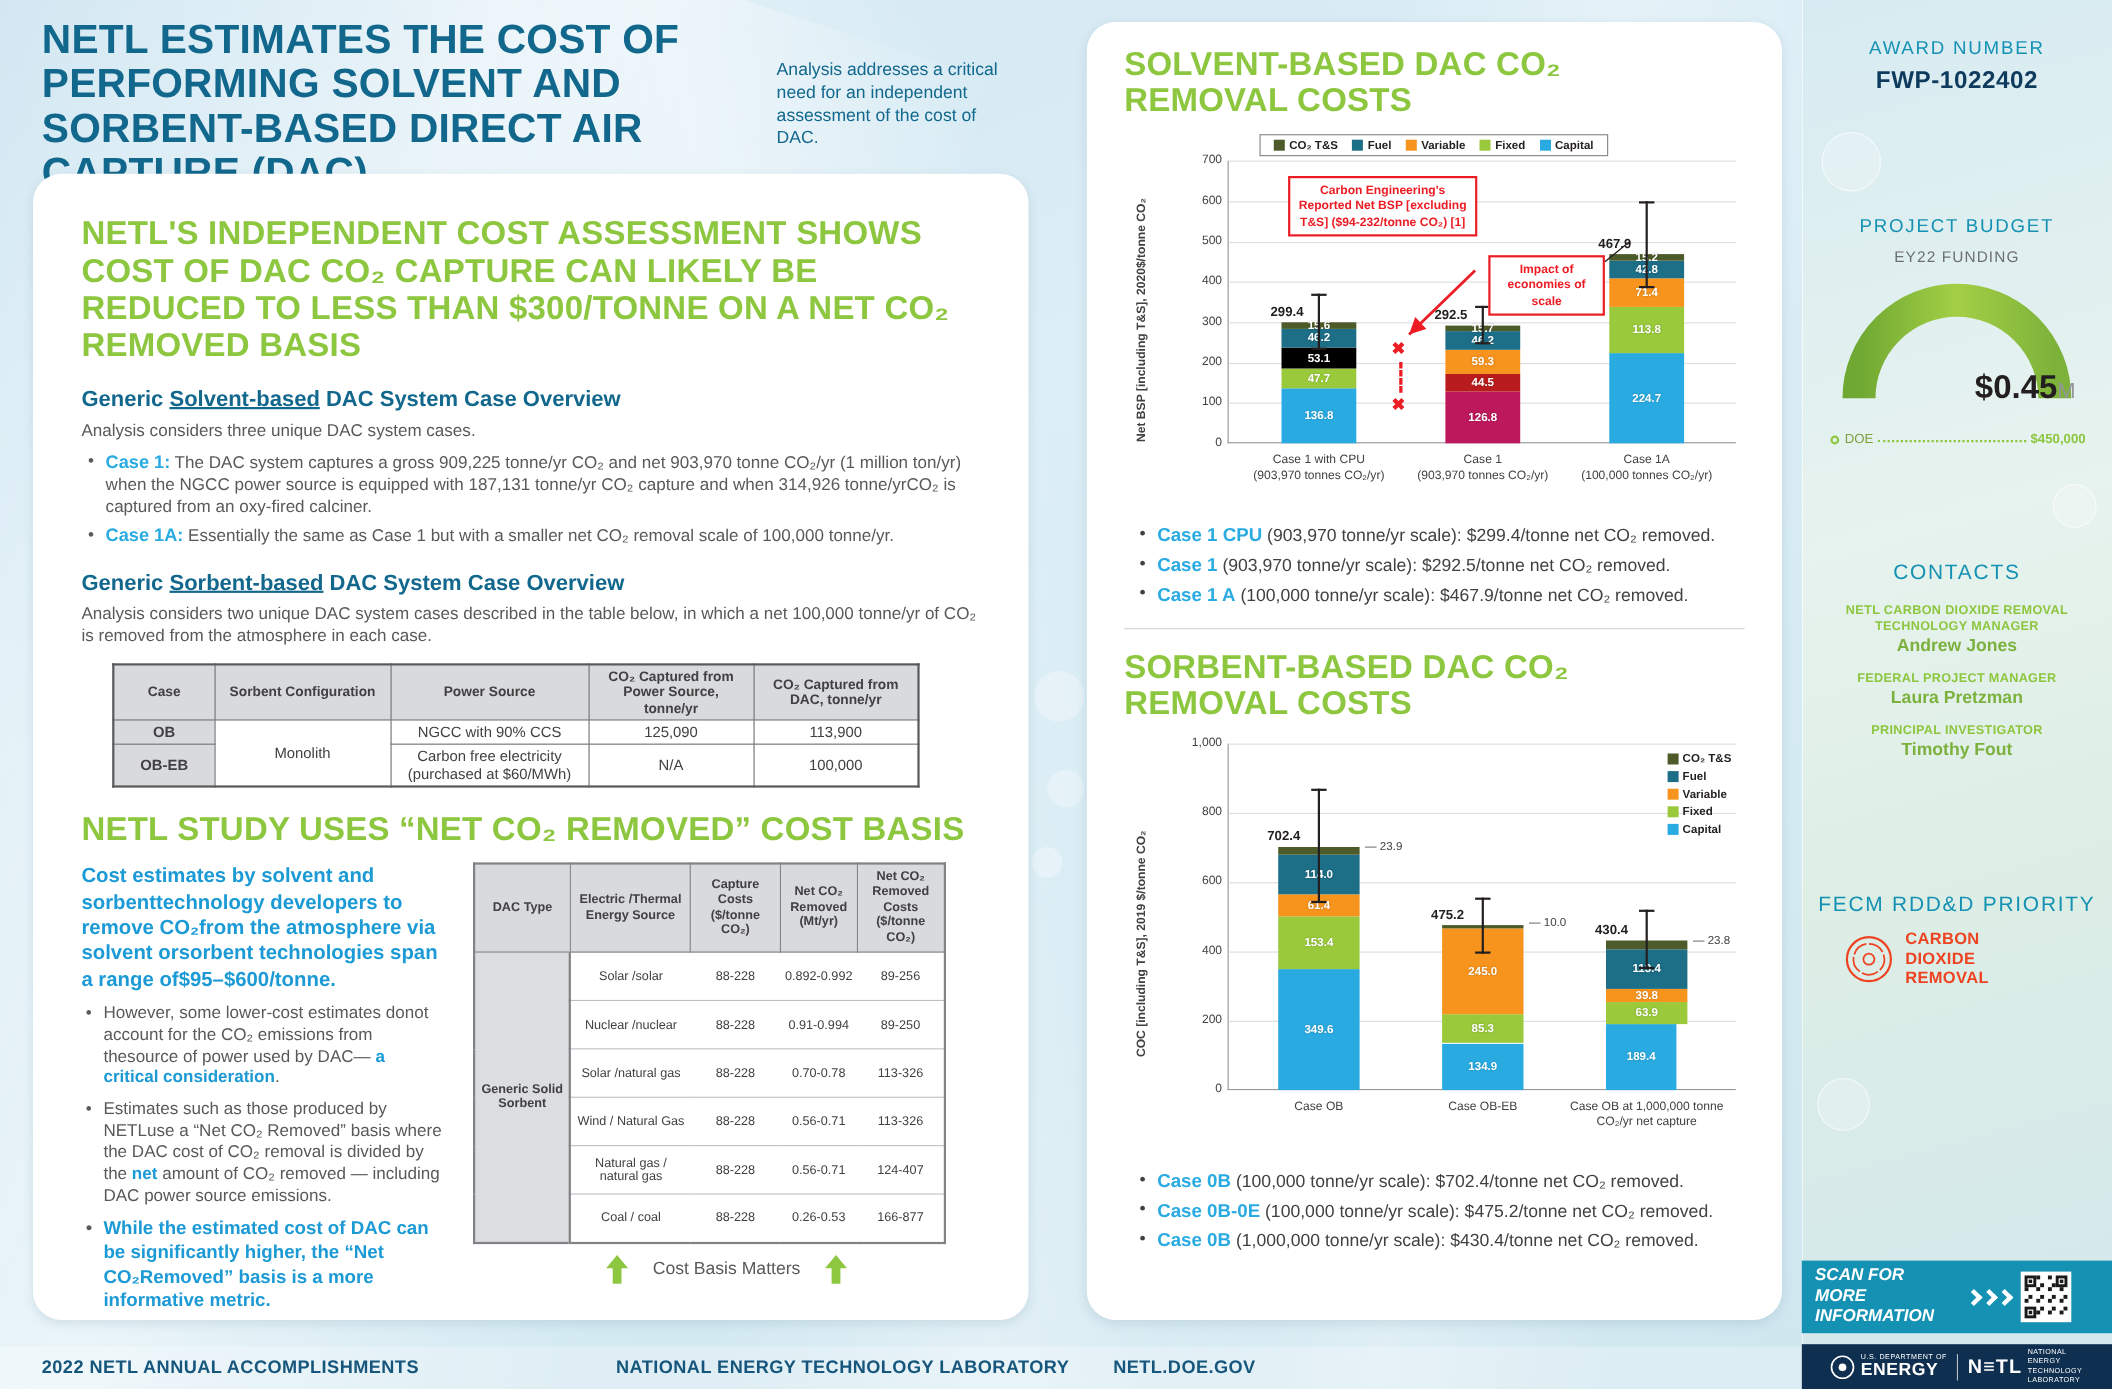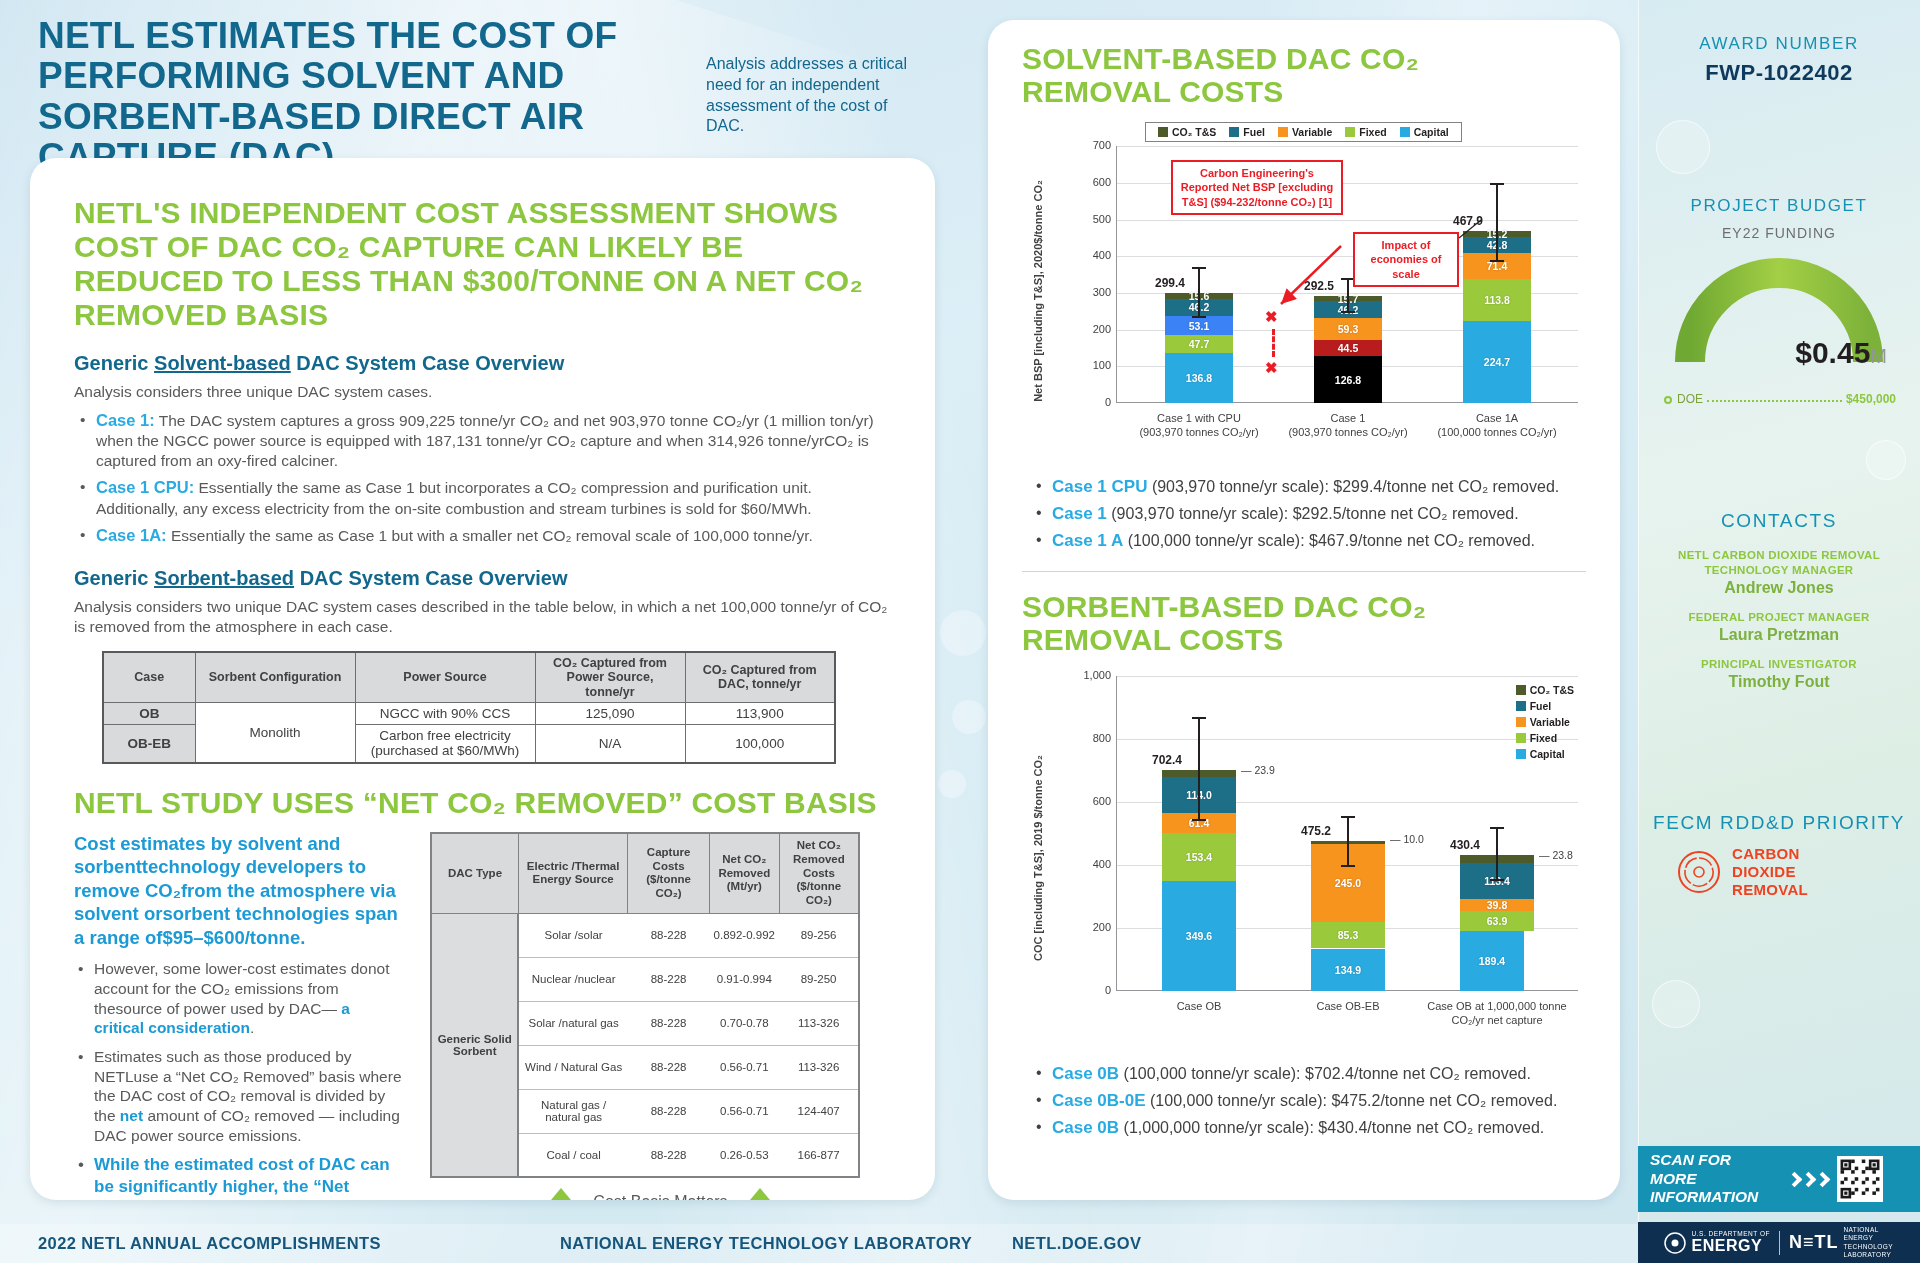--- a/index.html
+++ b/index.html
@@ -156,21 +156,20 @@
 <div class="title">NETL ESTIMATES THE COST OF PERFORMING SOLVENT AND SORBENT-BASED DIRECT AIR CAPTURE (DAC)</div>
 <div class="note">Analysis addresses a critical need for an independent assessment of the cost of DAC.</div>
 
 <div class="panel panel-left">
   <div class="headline">NETL'S INDEPENDENT COST ASSESSMENT SHOWS COST OF DAC CO₂ CAPTURE CAN LIKELY BE REDUCED TO LESS THAN $300/TONNE ON A NET CO₂ REMOVED BASIS</div>
 
   <h3 class="sub"><span>Generic </span><u>Solvent-based</u><span> DAC System Case Overview</span></h3>
   <div class="body-txt">Analysis considers three unique DAC system cases.</div>
   <ul class="cases" id="solvent-bullets">
       <li><span class="case-label">Case 1:</span><span> The DAC system captures a gross 909,225 tonne/yr CO₂ and net 903,970 tonne CO₂/yr (1 million ton/yr) when the NGCC power source is equipped with 187,131 tonne/yr CO₂ capture and when 314,926 tonne/yrCO₂ is captured from an oxy-fired calciner.</span></li>
-      <li><span class="case-label">Case 1 CPU:</span><span> Essentially the same as Case 1 but incorporates a CO₂ compression and purification unit. Additionally, any excess electricity from the on-site combustion and stream turbines is sold for $60/MWh.</span></li>
       <li><span class="case-label">Case 1A:</span><span> Essentially the same as Case 1 but with a smaller net CO₂ removal scale of 100,000 tonne/yr.</span></li>
     </ul>
 
   <h3 class="sub"><span>Generic </span><u>Sorbent-based</u><span> DAC System Case Overview</span></h3>
   <div class="body-txt" style="width:820px;">Analysis considers two unique DAC system cases described in the table below, in which a net 100,000 tonne/yr of CO₂ is removed from the atmosphere in each case.</div>
 
   <table class="t1">
     <tbody>
         <tr>
       <th style="width:92px;">Case</th>
@@ -320,38 +319,38 @@
         <div class="grid" style="top: 36.8px;"></div>
         <div class="tick" style="top: 29.8px;">600</div>
         <div class="grid" style="top: 0.1px;"></div>
         <div class="tick" style="top: -6.9px;">700</div>
         <div class="seg" style="left: 48px; top: 206.794px; width: 68px; height: 50.2056px; background: rgb(41, 171, 226);">
           <span class="seglab">136.8</span>
         </div>
         <div class="seg" style="left: 48px; top: 189.288px; width: 68px; height: 17.5059px; background: rgb(154, 202, 60);">
           <span class="seglab">47.7</span>
         </div>
-        <div class="seg" style="left: 48px; top: 169.801px; width: 68px; height: 19.4877px; background: #3b82f6;">
+        <div class="seg" style="left: 48px; top: 169.801px; width: 68px; height: 19.4877px; background: #000000;">
           <span class="seglab">53.1</span>
         </div>
         <div class="seg" style="left: 48px; top: 152.845px; width: 68px; height: 16.9554px; background: rgb(29, 110, 135);">
           <span class="seglab">46.2</span>
         </div>
         <div class="seg" style="left: 48px; top: 147.12px; width: 68px; height: 5.7252px; background: rgb(77, 91, 42);">
           <span class="seglab">15.6</span>
         </div>
         <div class="total" style="left: 38px; top: 130.12px;">299.4</div>
         <div class="err" style="left: 75px; top: 121.21px; height: 50.646px;">
           <i></i>
         </div>
         <div class="cat" style="left: 2px; top: 265px;">
           <div>Case 1 with CPU</div>
           <div>(903,970 tonnes CO₂/yr)</div>
         </div>
-        <div class="seg" style="left: 197px; top: 210.464px; width: 68px; height: 46.5356px; background: #000000;">
+        <div class="seg" style="left: 197px; top: 210.464px; width: 68px; height: 46.5356px; background: #be185d;">
           <span class="seglab">126.8</span>
         </div>
         <div class="seg" style="left: 197px; top: 194.133px; width: 68px; height: 16.3315px; background: #b91c1c;">
           <span class="seglab">44.5</span>
         </div>
         <div class="seg" style="left: 197px; top: 172.37px; width: 68px; height: 21.7631px; background: rgb(247, 148, 30);">
           <span class="seglab">59.3</span>
         </div>
         <div class="seg" style="left: 197px; top: 155.414px; width: 68px; height: 16.9554px; background: rgb(29, 110, 135);">
           <span class="seglab">46.2</span>

